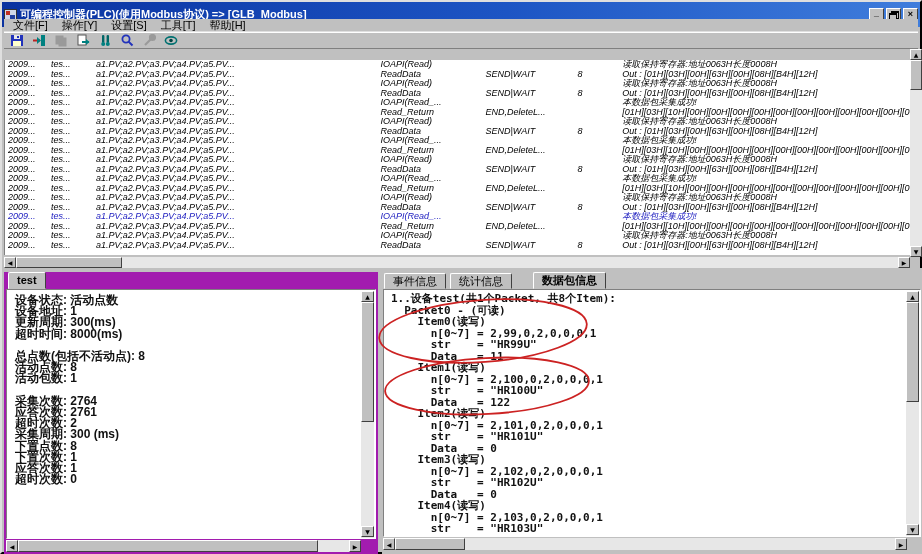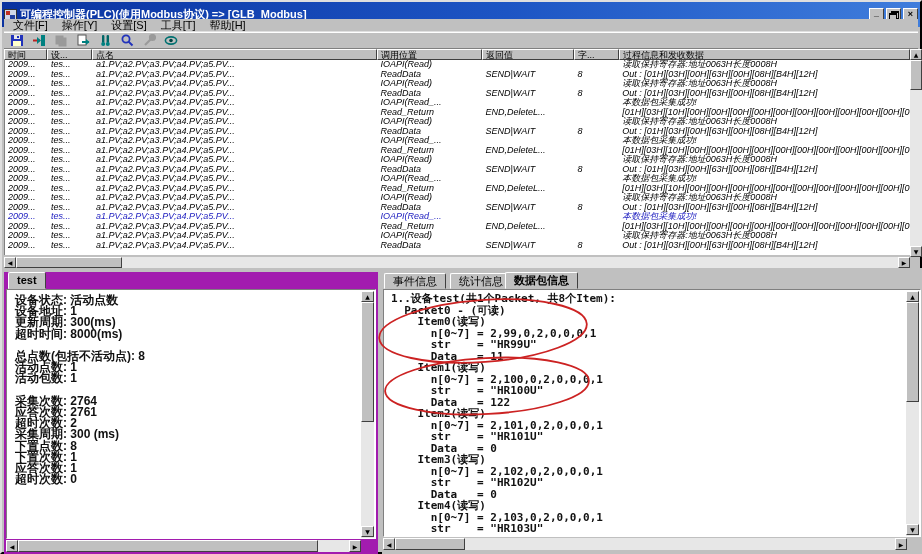--- a/index.html
+++ b/index.html
@@ -165,29 +165,20 @@
         </svg>
     </span>
     <span class="tb-btn">
       <svg viewBox="0 0 14 13">
           <ellipse cx="7" cy="6.5" rx="5.6" ry="3.6" fill="none" stroke="#007070" stroke-width="1.6"></ellipse>
           <circle cx="7" cy="6.5" r="1.8" fill="#004444"></circle>
         </svg>
     </span>
   </div>
 
-  <div class="log-header" id="log-header">
-      <div class="th" style="width: 43px;">时间</div>
-      <div class="th" style="width: 45px;">设...</div>
-      <div class="th" style="width: 285px;">点名</div>
-      <div class="th" style="width: 105px;">调用位置</div>
-      <div class="th" style="width: 92px;">返回值</div>
-      <div class="th" style="width: 45px;">字...</div>
-      <div class="th" style="width: 291px;">过程信息和发收数据</div>
-    </div>
   <div class="log-body" id="log-body">
       <div class="log-row">
         <div class="td" style="width: 43px;">2009...</div>
         <div class="td" style="width: 45px;">tes...</div>
         <div class="td" style="width: 285px;">a1.PV;a2.PV;a3.PV;a4.PV;a5.PV...</div>
         <div class="td" style="width: 105px;">IOAPI(Read)</div>
         <div class="td" style="width: 92px;"></div>
         <div class="td" style="width: 45px;"></div>
         <div class="td" style="width: 291px;">读取保持寄存器:地址0063H长度0008H</div>
       </div>
@@ -379,21 +370,21 @@
   <div class="abs" style="left:2px;top:270px;width:374px;height:282px;background:#a21caf;">
     <div class="tab active" style="left:4px;">test</div>
     <div class="panel-content" style="left:2px;top:17px;width:370px;height:250px;">
       <div id="left-lines" style="padding:5px 0 0 8px;">
           <div class="lline">设备状态: 活动点数</div>
           <div class="lline">设备地址: 1</div>
           <div class="lline">更新周期: 300(ms)</div>
           <div class="lline">超时时间: 8000(ms)</div>
           <div class="lline">&nbsp;</div>
           <div class="lline">总点数(包括不活动点): 8</div>
-          <div class="lline">活动点数: 1</div>
+          <div class="lline">活动点数: 8</div>
           <div class="lline">活动包数: 1</div>
           <div class="lline">&nbsp;</div>
           <div class="lline">采集次数: 2764</div>
           <div class="lline">应答次数: 2761</div>
           <div class="lline">超时次数: 2</div>
           <div class="lline">采集周期: 300 (ms)</div>
           <div class="lline">下置点数: 8</div>
           <div class="lline">下置次数: 1</div>
           <div class="lline">应答次数: 1</div>
           <div class="lline">超时次数: 0</div>
@@ -408,21 +399,21 @@
     <div class="abs sb-track" style="left:2px;top:268px;width:355px;height:12px;"></div>
     <div class="abs sb-btn" style="left:2px;top:268px;width:12px;height:12px;">◀</div>
     <div class="abs sb-thumb" style="left:14px;top:268px;width:300px;height:12px;"></div>
     <div class="abs sb-btn" style="left:345px;top:268px;width:12px;height:12px;">▶</div>
   </div>
 
   <div class="abs" style="left:380px;top:270px;width:540px;height:282px;background:#c0c0c0;">
     <div id="right-tabs" class="panel-tabstrip" style="left:0;top:0;width:540px;">
         <div class="tab" style="left: 2px;">事件信息</div>
         <div class="tab" style="left: 68px;">统计信息</div>
-        <div class="tab active" style="left: 123px;">数据包信息</div>
+        <div class="tab active" style="left: 151px;">数据包信息</div>
       </div>
     <div class="panel-content" style="left:1px;top:17px;width:538px;height:248px;">
       <div id="right-lines" style="padding:3px 0 0 7px;">
           <div class="rline">1..设备test(共1个Packet, 共8个Item):</div>
           <div class="rline">  Packet0 - (可读)</div>
           <div class="rline">    Item0(读写)</div>
           <div class="rline">      n[0~7] = 2,99,0,2,0,0,0,1</div>
           <div class="rline">      str    = "HR99U"</div>
           <div class="rline">      Data   = 11</div>
           <div class="rline">    Item1(读写)</div>

